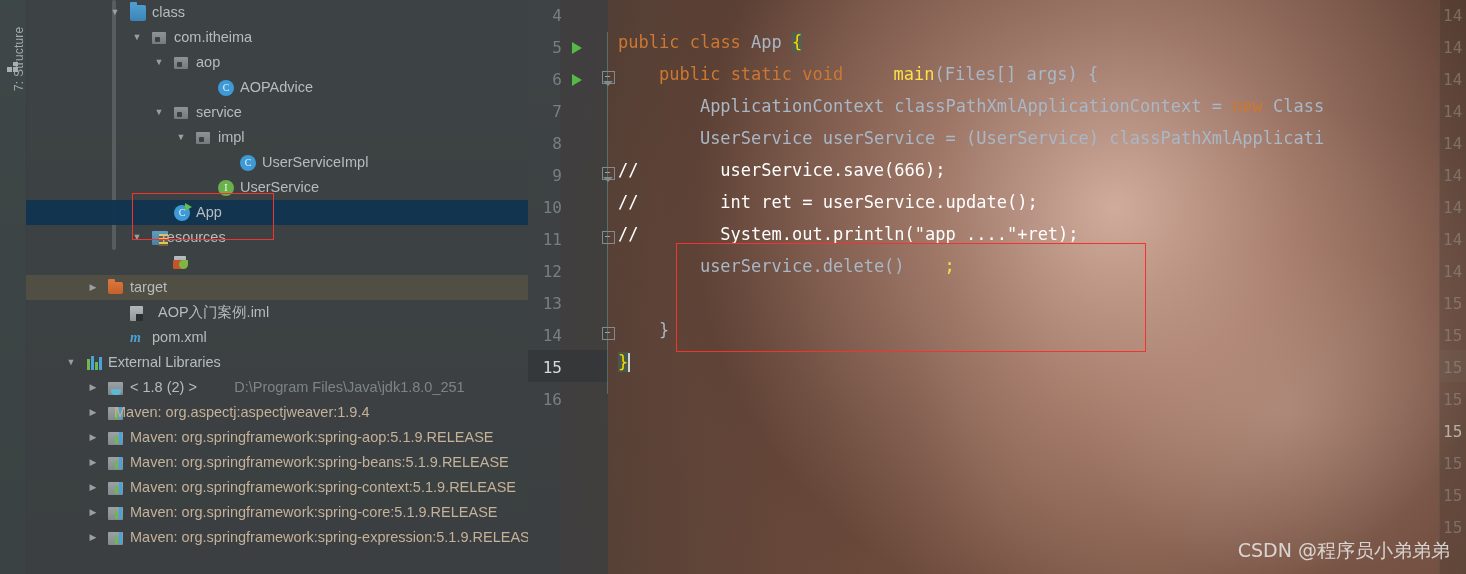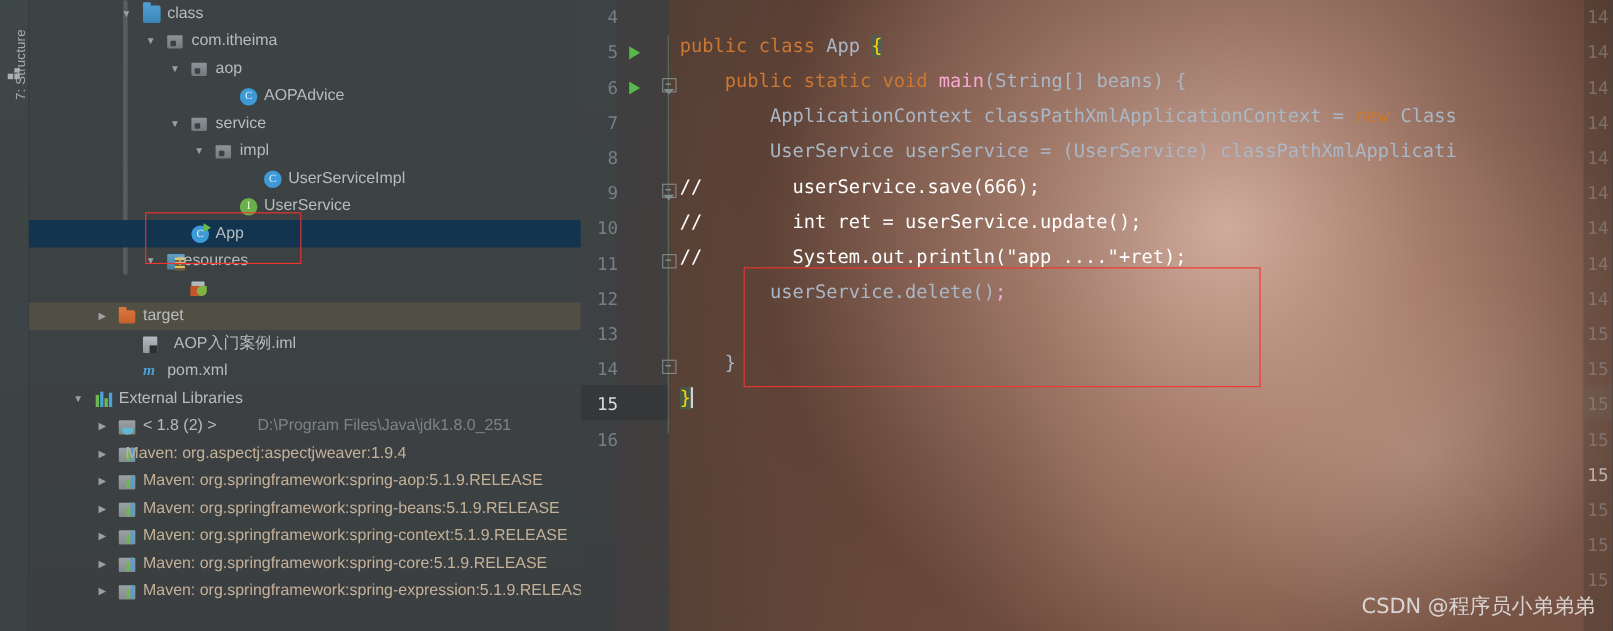--- a/index.html
+++ b/index.html
@@ -163,21 +163,21 @@
     border-left:5px solid transparent;border-right:5px solid transparent;border-top:5px solid #838a8d;}
   .foldline{
     position:absolute;left:79px;top:32px;width:1px;height:362px;background:rgba(110,150,140,.55);
   }
   .codewrap{
     position:absolute;left:80px;top:0;right:0;height:574px;
     font-family:"DejaVu Sans Mono", monospace;font-size:17px;
   }
   .cl{position:absolute;left:10px;white-space:pre;}
   .kw{color:#cc7832;}
-  .kw2{color:#f9a8d4;}
+  .kw2{color:#fde047;margin-left:40px;}
   .id{color:#a9b7c6;}
   .cm{color:#ffffff;}
   .brace{color:#a9b7c6;}
   .hlbrace{color:#ffd500;background:rgba(60,110,90,.55);}
   .caret{display:inline-block;width:2px;height:19px;background:#d0d4d6;vertical-align:-4px;}
   .sel-brace{background:rgba(60,110,90,.55);color:#ffd500;}
 
   
   .gutter2{
     position:absolute;right:0;top:0;width:26px;height:574px;
@@ -388,21 +388,21 @@
       <div class="fold up" style="top:327px">
           <div class="box"></div>
         </div>
       <div class="foldline"></div>
     </div>
 
     <div class="codewrap">
 
       <div class="cl" style="top:32px"><span class="kw">public</span> <span class="kw">class</span> <span class="id">App</span> <span class="hlbrace">{</span></div>
 
-      <div class="cl" style="top:64px">    <span class="kw">public</span> <span class="kw">static</span> <span class="kw">void</span> <span class="kw2">main</span><span class="id">(String[] beans) {</span></div>
+      <div class="cl" style="top:64px">    <span class="kw">public</span> <span class="kw">static</span> <span class="kw">void</span> <span class="kw2">main</span><span class="id">(Files[] args) {</span></div>
 
       <div class="cl" style="top:96px">        <span class="id">ApplicationContext classPathXmlApplicationContext = </span><span class="kw">new</span> <span class="id">Class</span></div>
 
       <div class="cl" style="top:128px">        <span class="id">UserService userService = (UserService) classPathXmlApplicati</span></div>
 
       <div class="cl" style="top:160px"><span class="cm">//        userService.save(666);</span></div>
 
       <div class="cl" style="top:192px"><span class="cm">//        int ret = userService.update();</span></div>
 
       <div class="cl" style="top:224px"><span class="cm">//        System.out.println("app ...."+ret);</span></div>

